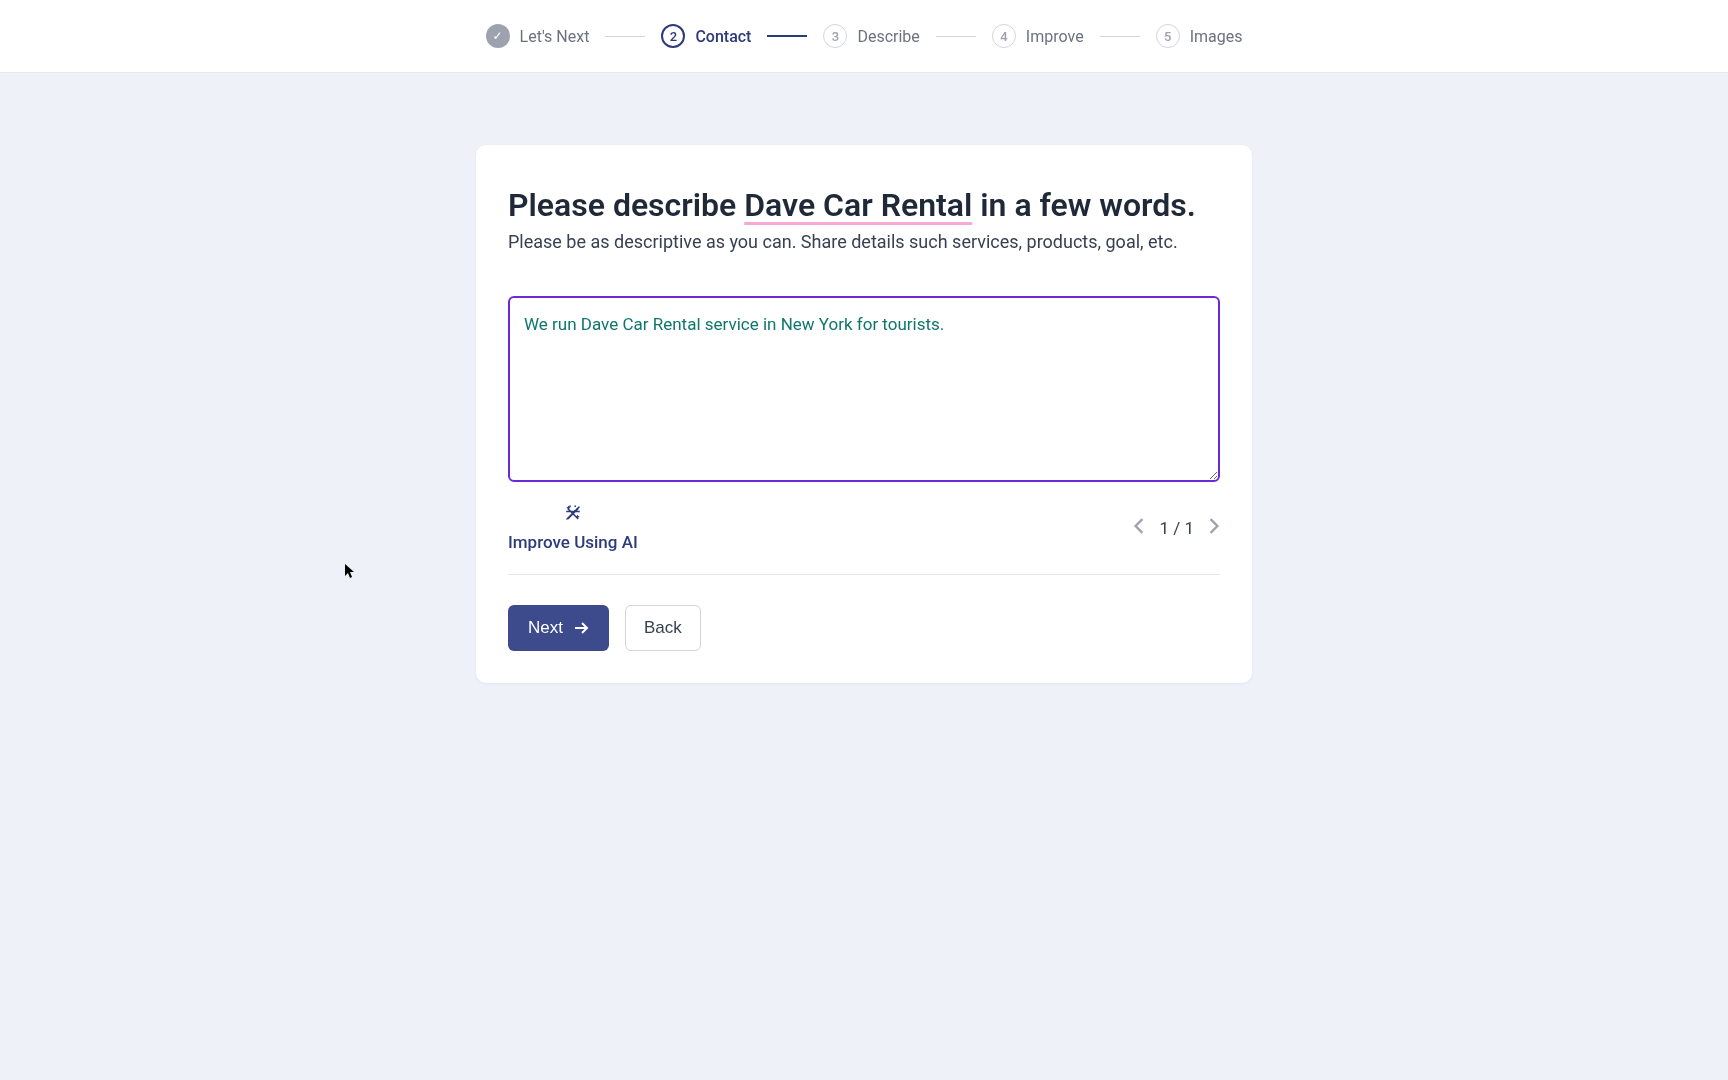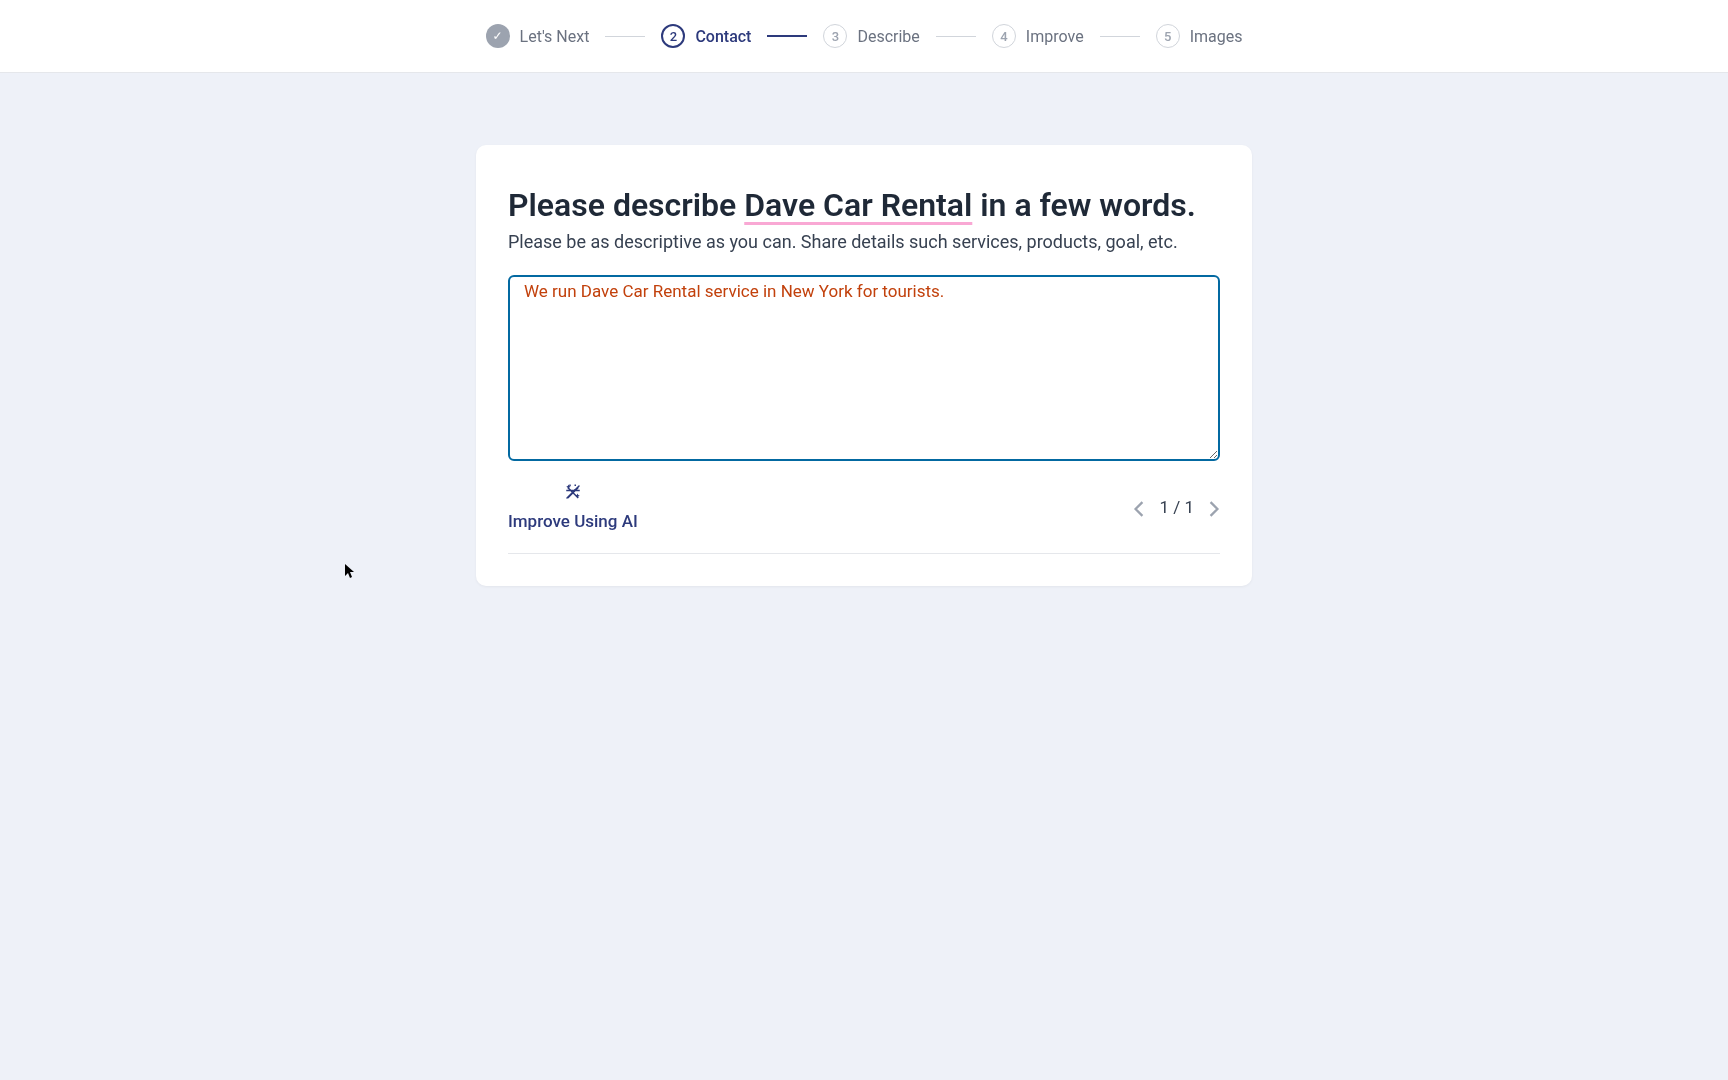--- a/index.html
+++ b/index.html
@@ -111,39 +111,39 @@
     .title-highlight {
       text-decoration: underline;
       text-decoration-color: #f9a8d4;
       text-decoration-thickness: 3px;
       text-underline-offset: 6px;
     }
     
     .subtitle {
       font-size: 18px;
       color: #374151;
-      margin-bottom: 23px;
+      margin-bottom: 44px;
     }
     
     .char-count {
       text-align: right;
       font-size: 17px;
       color: #374151;
       margin-bottom: 12px;
     }
     
     .description-textarea {
       width: 100%;
       height: 186px;
-      border: 2px solid #0369a1;
+      border: 2px solid #6d28d9;
       border-radius: 6px;
-      padding: 4px 14px;
+      padding: 16px 14px;
       font-size: 17px;
       font-family: inherit;
-      color: #c2410c;
+      color: #0f766e;
       resize: vertical;
       outline: none;
     }
     
     .ai-row {
       display: flex;
       align-items: center;
       justify-content: space-between;
       margin-top: 18px;
       padding-bottom: 22px;
@@ -161,21 +161,21 @@
       flex-direction: column;
     }
     
     .wand-icon {
       width: 18px;
       height: 18px;
     }
     
     .pagination {
       display: flex;
-      align-items: flex-end;
+      align-items: flex-start;
       gap: 14px;
       color: #374151;
       font-size: 17px;
     }
     
     .chevron {
       cursor: pointer;
       color: #9ca3af;
       display: flex;
       align-items: center;
@@ -302,18 +302,29 @@
         </span>
         <span>1 / 1</span>
         <span class="chevron">
           <svg width="12" height="16" viewBox="0 0 8 14" fill="none" stroke="currentColor" stroke-width="2">
             <path d="M1 1l6 6-6 6"></path>
           </svg>
         </span>
       </div>
     </div>
     
+    <div class="button-row">
+      <button class="btn-next">
+        <span>Next</span>
+        <svg class="arrow-icon" viewBox="0 0 16 16" fill="none" stroke="currentColor" stroke-width="2">
+          <path d="M2 8h12M9 3l5 5-5 5"></path>
+        </svg>
+      </button>
+      <button class="btn-back">
+        <span>Back</span>
+      </button>
+    </div>
   </div>
 </div>
 
 <svg class="cursor" width="12" height="16" viewBox="0 0 12 16">
   <path d="M0 0 L0 12 L3 9 L5 14 L7 13 L5 8 L9 8 Z" fill="#000000"></path>
 </svg>
 
 </body></html>

